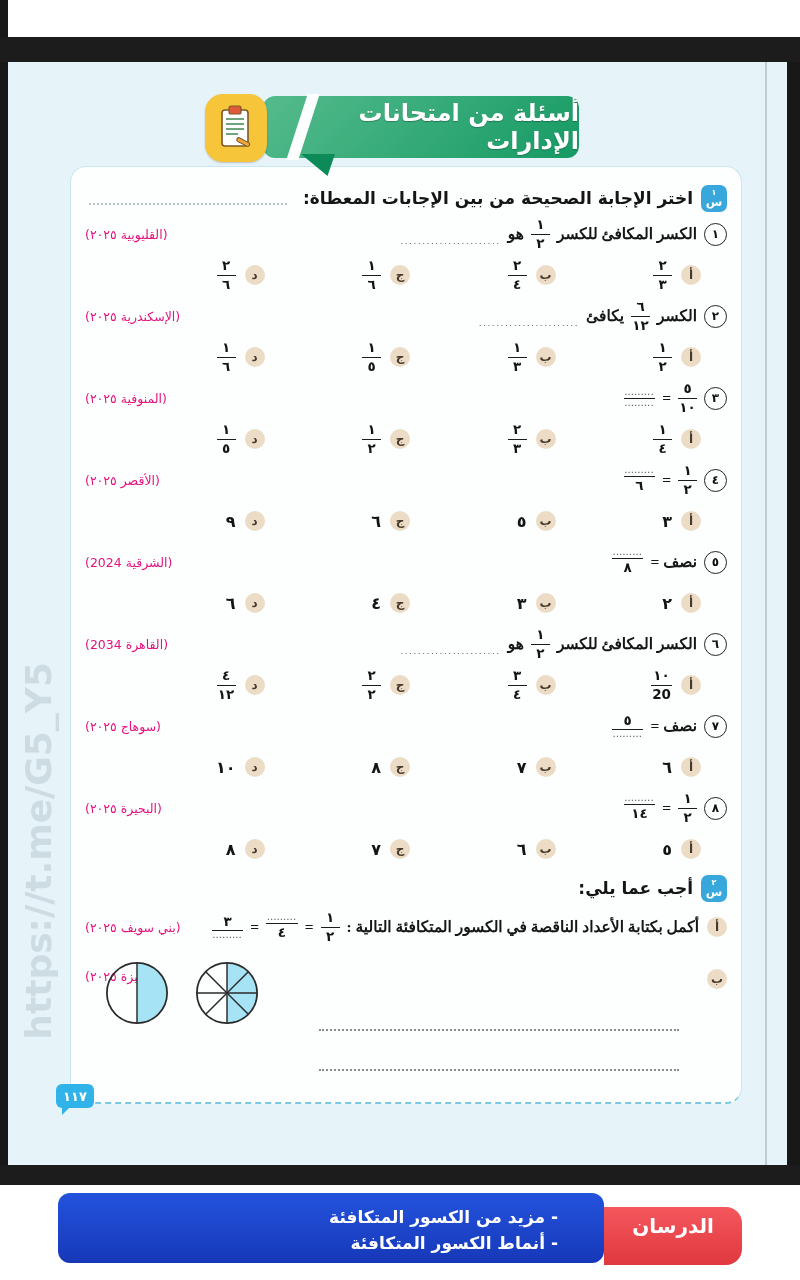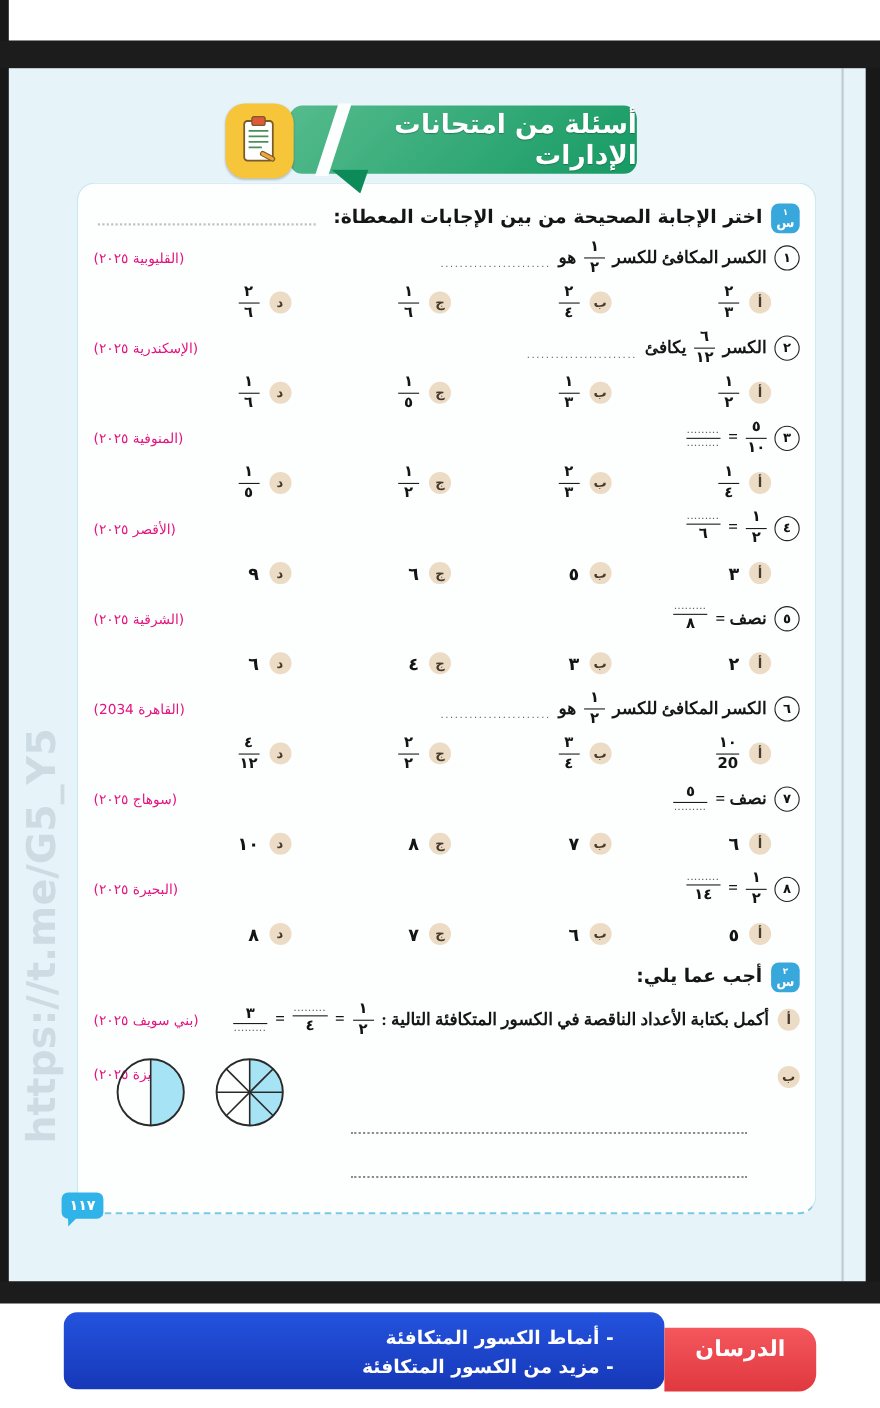--- a/index.html
+++ b/index.html
@@ -317,21 +317,21 @@
           <div class="q-line">
             <div class="q-content">
               <span class="q-num">٥</span>
               <span class="qtext">نصف =</span>
               <span class="frac">
                 <span class="fv dots">.........</span>
                 <span class="fbar"></span>
                 <span class="fv">٨</span>
               </span>
             </div>
-            <span class="q-src">(الشرقية ٢٠٢٥)</span>
+            <span class="q-src">(الشرقية 2024)</span>
           </div>
           <div class="q-opts">
             <div class="opt">
               <span class="opt-letter">أ</span>
               <span class="opt-val">٢</span>
             </div>
             <div class="opt">
               <span class="opt-letter">ب</span>
               <span class="opt-val">٣</span>
             </div>
@@ -547,17 +547,17 @@
     </div>
   </div>
 
   <div class="pagenum">١١٧</div>
 </div>
 
 <div class="band-bottom"></div>
 <div class="strip-bottom"></div>
 
 <div class="lesson-blue">
+  <div>- مزيد من الكسور المتكافئة</div>
   <div>- أنماط الكسور المتكافئة</div>
-  <div>- مزيد من الكسور المتكافئة</div>
 </div>
 <div class="lesson-red">الدرسان</div>
 <div class="lesson-num">٣،٢</div>
 
 </body></html>

